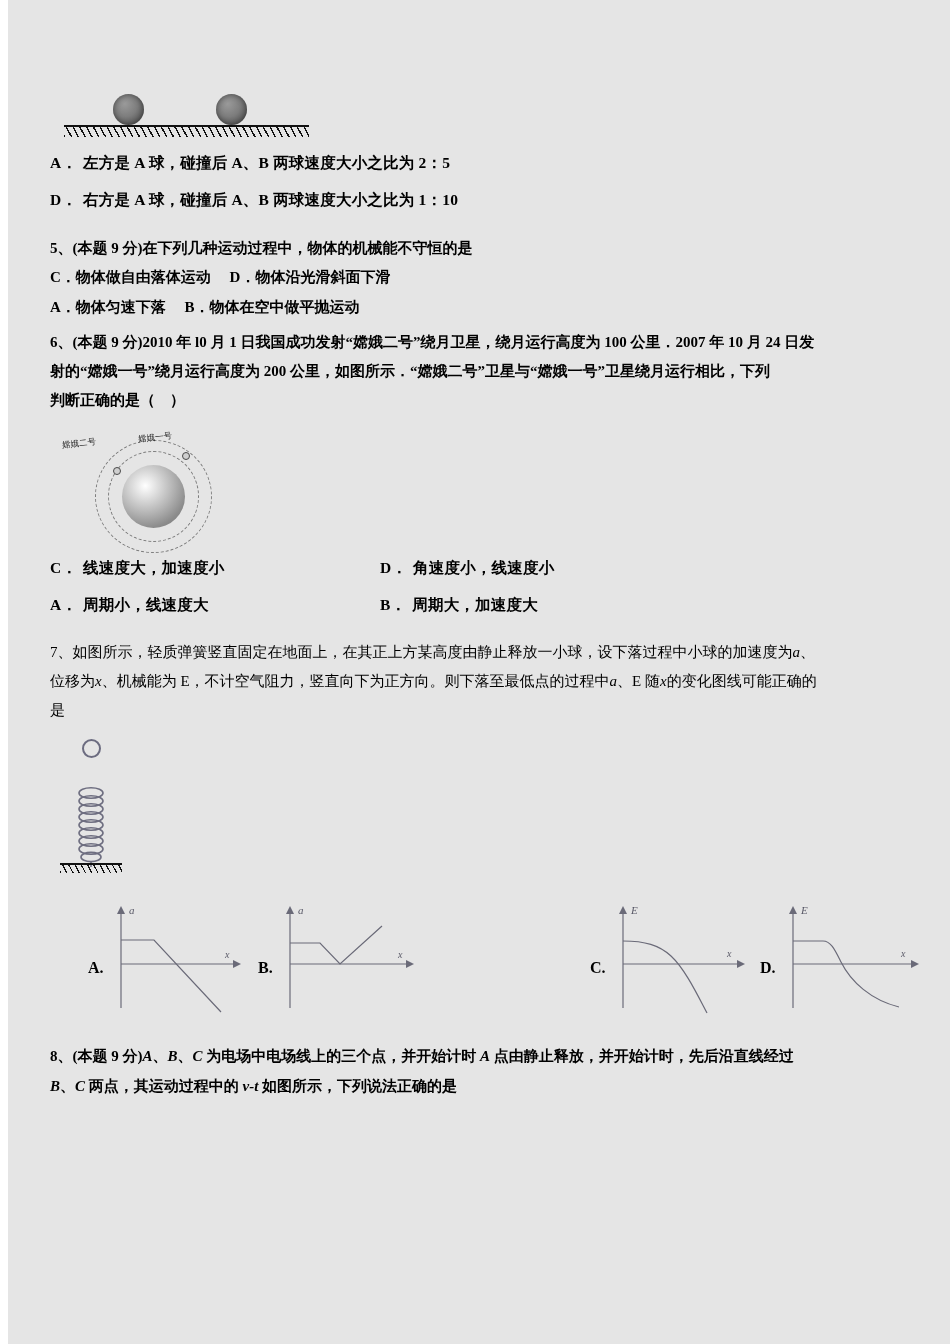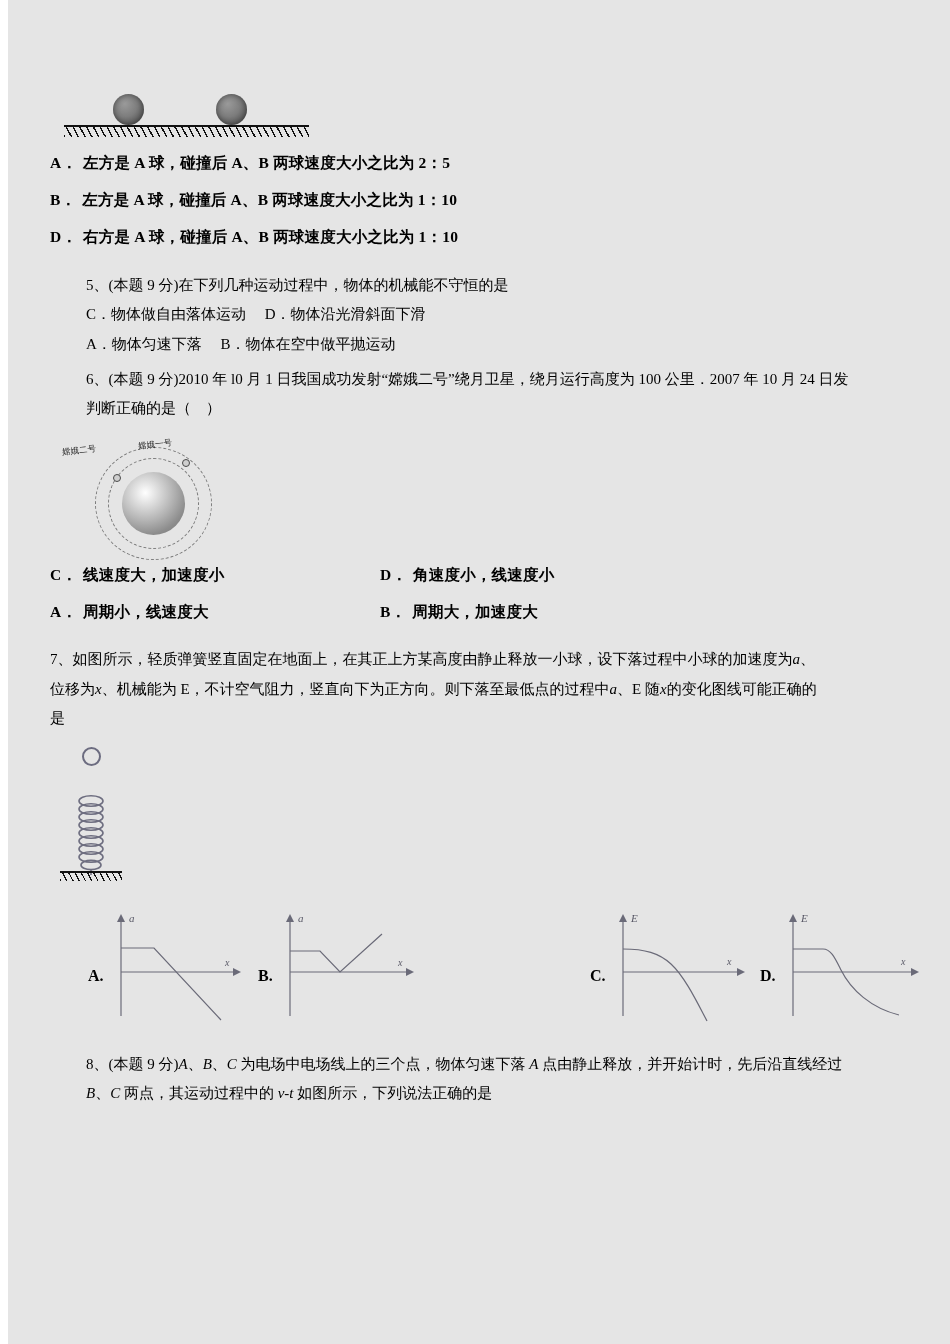--- a/index.html
+++ b/index.html
@@ -46,21 +46,21 @@
     font-weight: bold;
     font-size: 15.5px;
     margin-right: 6px;
   }
   .q-text {
     font-size: 15px;
     line-height: 1.95;
     text-align: justify;
     margin: 0;
   }
-  .q-text.bold-head { font-weight: normal; margin-left: 36px; }
+  .q-text.bold-head { font-weight: bold; }
   .it { font-style: italic; font-family: "Liberation Serif", serif; }
 
   
   .balls-fig {
     position: relative;
     width: 260px;
     height: 52px;
     margin-left: 14px;
   }
   .ball {
@@ -202,35 +202,33 @@
       <div class="ground-line"></div>
       <div class="hatch"></div>
     </div>
 
     <div style="height:14px"></div>
 
     <div class="opt-row">
       <span class="opt-line"><span class="opt-label">A．</span><span>左方是 A 球，碰撞后 A、B 两球速度大小之比为 2：5</span></span>
     </div>
     <div class="opt-row">
-      <span class="opt-line"><span class="opt-label">B．</span><span>左方是 A 球，碰撞后 A、B 两球速度大小之比为 1：10</span></span>
-    </div>
-    <div class="opt-row">
       <span class="opt-line"><span class="opt-label">D．</span><span>右方是 A 球，碰撞后 A、B 两球速度大小之比为 1：10</span></span>
     </div>
 
     <div style="height:6px"></div>
 
     <div class="q-text bold-head">5、(本题 9 分)在下列几种运动过程中，物体的机械能不守恒的是</div>
     <div class="q-text bold-head">C．物体做自由落体运动　 D．物体沿光滑斜面下滑</div>
     <div class="q-text bold-head">A．物体匀速下落　 B．物体在空中做平抛运动</div>
 
     <div style="height:6px"></div>
 
     <div class="q-text bold-head">6、(本题 9 分)2010 年 l0 月 1 日我国成功发射“嫦娥二号”绕月卫星，绕月运行高度为 100 公里．2007 年 10 月 24 日发</div>
+    <div class="q-text bold-head">射的“嫦娥一号”绕月运行高度为 200 公里，如图所示．“嫦娥二号”卫星与“嫦娥一号”卫星绕月运行相比，下列</div>
     <div class="q-text bold-head">判断正确的是（　）</div>
 
     <div style="height:6px"></div>
 
     <div class="moon-fig">
       <div class="orbit outer"></div>
       <div class="orbit inner"></div>
       <div class="moon-ball"></div>
       <div class="sat s1"></div>
       <div class="sat s2"></div>
@@ -345,17 +343,17 @@
             <path d="M12 41 L42 41 C 50 41, 54 50, 60 62 C 70 82, 90 100, 118 107"></path>
           </g>
           <text x="20" y="14" font-size="11" font-style="italic" fill="#5a5a68" font-family="Liberation Serif, serif">E</text>
           <text x="120" y="57" font-size="10" font-style="italic" fill="#5a5a68" font-family="Liberation Serif, serif">x</text>
         </svg>
       </div>
     </div>
 
     <div class="spacer-8"></div>
 
-    <div class="q-text bold-head"><span>8、(本题 9 分)</span><span class="it">A</span><span>、</span><span class="it">B</span><span>、</span><span class="it">C</span><span> 为电场中电场线上的三个点，物体匀速下落 </span><span class="it">A</span><span> 点由静止释放，并开始计时，先后沿直线经过</span></div>
+    <div class="q-text bold-head"><span>8、(本题 9 分)</span><span class="it">A</span><span>、</span><span class="it">B</span><span>、</span><span class="it">C</span><span> 为电场中电场线上的三个点，并开始计时 </span><span class="it">A</span><span> 点由静止释放，并开始计时，先后沿直线经过</span></div>
     <div class="q-text bold-head"><span class="it">B</span><span>、</span><span class="it">C</span><span> 两点，其运动过程中的 </span><span class="it">v-t</span><span> 如图所示，下列说法正确的是</span></div>
 
   </div>
 </div>
 
 </body></html>

